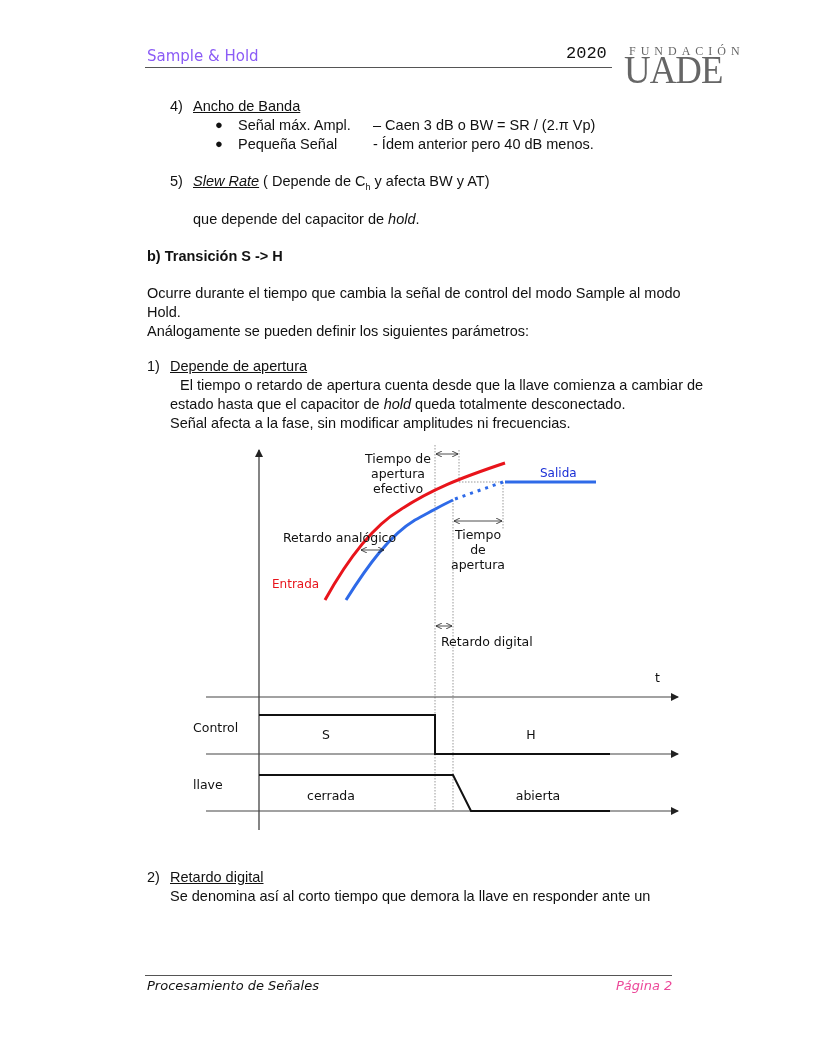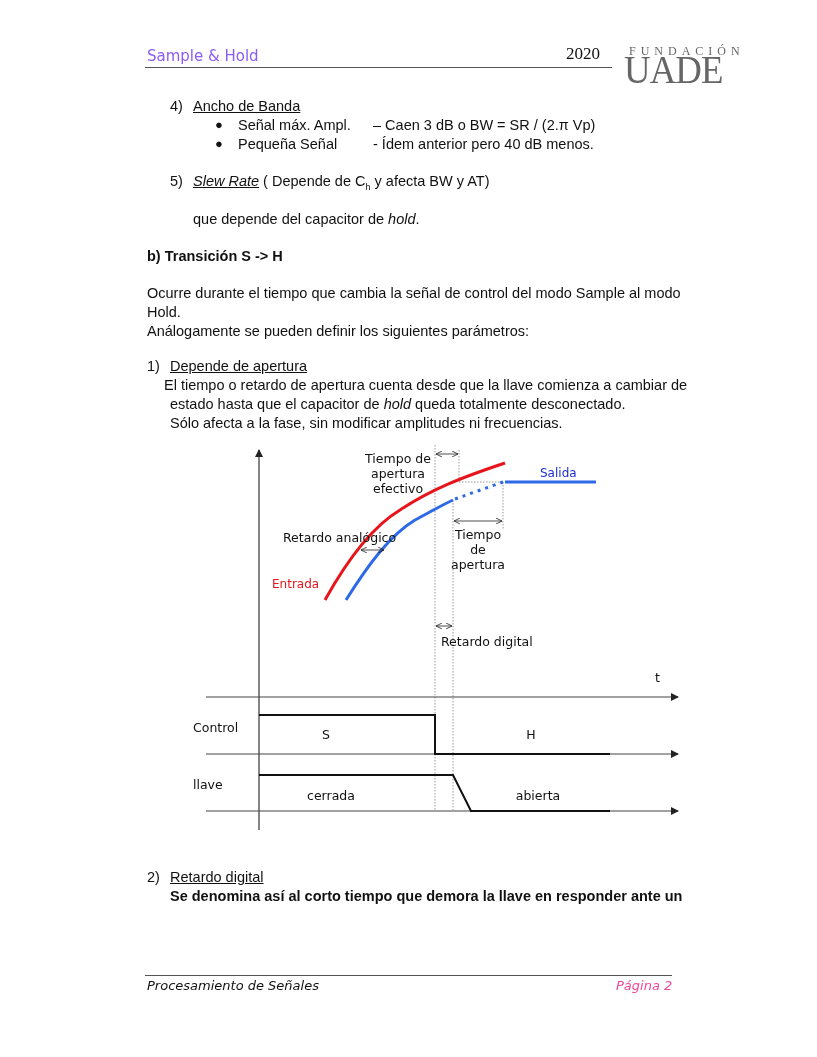--- a/index.html
+++ b/index.html
@@ -1,19 +1,19 @@
 <!DOCTYPE html>
 <html><head>
 <meta charset="utf-8">
 <style>
   html, body { margin:0; padding:0; background:#ffffff; }
   body { width:817px; height:1057px; position:relative; overflow:hidden; color:#111; }
   .page { position:absolute; left:0; top:0; width:817px; height:1057px; }
   .hdr-left { position:absolute; left:147px; top:47px; font-family:"DejaVu Sans", sans-serif; font-size:15px; color:#8b5cf6; }
-  .hdr-year { position:absolute; left:566px; top:44px; font-family:Liberation Serif, serif; font-size:17px; color:#111; }
+  .hdr-year { position:absolute; left:566px; top:44px; font-family:Liberation Mono, monospace; font-size:17px; color:#111; }
   .hdr-rule { position:absolute; left:145px; top:67px; width:467px; height:0; border-top:1px solid #555; }
   .logo { position:absolute; left:622px; top:44px; width:96px; height:44px; }
   .logo-top { position:absolute; left:7px; top:0; font-family:Liberation Serif, serif; font-size:12px; letter-spacing:5px; color:#666; }
   .logo-main { position:absolute; left:2px; top:6px; font-family:"Liberation Serif", serif; font-size:40px; line-height:40px; color:#666; letter-spacing:-1px; transform:scaleX(0.92); transform-origin:left; }
   .t { position:absolute; font-family:"Liberation Sans", sans-serif; font-size:14.5px; line-height:19px; color:#111; white-space:nowrap; }
   .u { text-decoration:underline; }
   .i { font-style:italic; }
   .b { font-weight:bold; }
   .bullet { position:absolute; font-family:"Liberation Sans", sans-serif; font-size:13px; }
   .foot-rule { position:absolute; left:145px; top:975px; width:527px; border-top:1px solid #555; }
@@ -47,23 +47,23 @@
   <div class="t" style="left:193px; top:172px;"><span class="u i">Slew Rate</span><span> ( Depende de C</span><sub style="font-size:9px;">h</sub><span> y afecta BW y AT)</span></div>
   <div class="t" style="left:193px; top:210px;"><span>que depende del capacitor de </span><span class="i">hold</span><span>.</span></div>
 
   <div class="t b" style="left:147px; top:247px;">b)  Transición S -&gt; H</div>
   <div class="t" style="left:147px; top:284px;">Ocurre durante el tiempo que cambia la señal de control del modo Sample al modo</div>
   <div class="t" style="left:147px; top:303px;">Hold.</div>
   <div class="t" style="left:147px; top:322px;">Análogamente se pueden definir los siguientes parámetros:</div>
 
   <div class="t" style="left:147px; top:357px;">1)</div>
   <div class="t u" style="left:170px; top:357px;">Depende de apertura</div>
-  <div class="t" style="left:164px; top:376px;">El tiempo o retardo de apertura cuenta desde que la llave comienza a cambiar de</div>
+  <div class="t" style="left:180px; top:376px;">El tiempo o retardo de apertura cuenta desde que la llave comienza a cambiar de</div>
   <div class="t" style="left:170px; top:395px;"><span>estado hasta que el capacitor de </span><span class="i">hold</span><span> queda totalmente desconectado.</span></div>
-  <div class="t" style="left:170px; top:414px;">Sólo afecta a la fase, sin modificar amplitudes ni frecuencias.</div>
+  <div class="t" style="left:170px; top:414px;">Señal afecta a la fase, sin modificar amplitudes ni frecuencias.</div>
 
   <svg style="position:absolute; left:0; top:0;" width="817" height="1057" viewBox="0 0 817 1057">
     <defs>
       <marker id="arrHead" markerWidth="8" markerHeight="8" refX="7" refY="4" orient="auto" markerUnits="userSpaceOnUse">
         <path d="M0,0 L8,4 L0,8 z" fill="#222"></path>
       </marker>
       <marker id="smallArrL" markerWidth="6" markerHeight="6" refX="0" refY="3" orient="auto" markerUnits="userSpaceOnUse">
         <path d="M6,0 L0,3 L6,6" fill="none" stroke="#222" stroke-width="0.8"></path>
       </marker>
       <marker id="smallArrR" markerWidth="6" markerHeight="6" refX="6" refY="3" orient="auto" markerUnits="userSpaceOnUse">
@@ -114,18 +114,18 @@
 
     <text x="193" y="789" font-size="12.5" fill="#111">llave</text>
     <line x1="206" y1="811" x2="678" y2="811" stroke="#444" stroke-width="1.2" marker-end="url(#arrHead)"></line>
     <polyline points="259,775 453,775 471,811 610,811" fill="none" stroke="#111" stroke-width="2"></polyline>
     <text x="331" y="800" font-size="12.5" text-anchor="middle" fill="#111">cerrada</text>
     <text x="538" y="800" font-size="12.5" text-anchor="middle" fill="#111">abierta</text>
   </svg>
 
   <div class="t" style="left:147px; top:868px;">2)</div>
   <div class="t u" style="left:170px; top:868px;">Retardo digital</div>
-  <div class="t" style="left:170px; top:887px;font-weight:bold;">Se denomina así al corto tiempo que demora la llave en responder ante un</div>
+  <div class="t" style="left:170px; top:887px;">Se denomina así al corto tiempo que demora la llave en responder ante un</div>
 
   <div class="foot-rule"></div>
   <div class="foot-left">Procesamiento de Señales</div>
   <div class="foot-right">Página 2</div>
 </div>
 
 </body></html>

